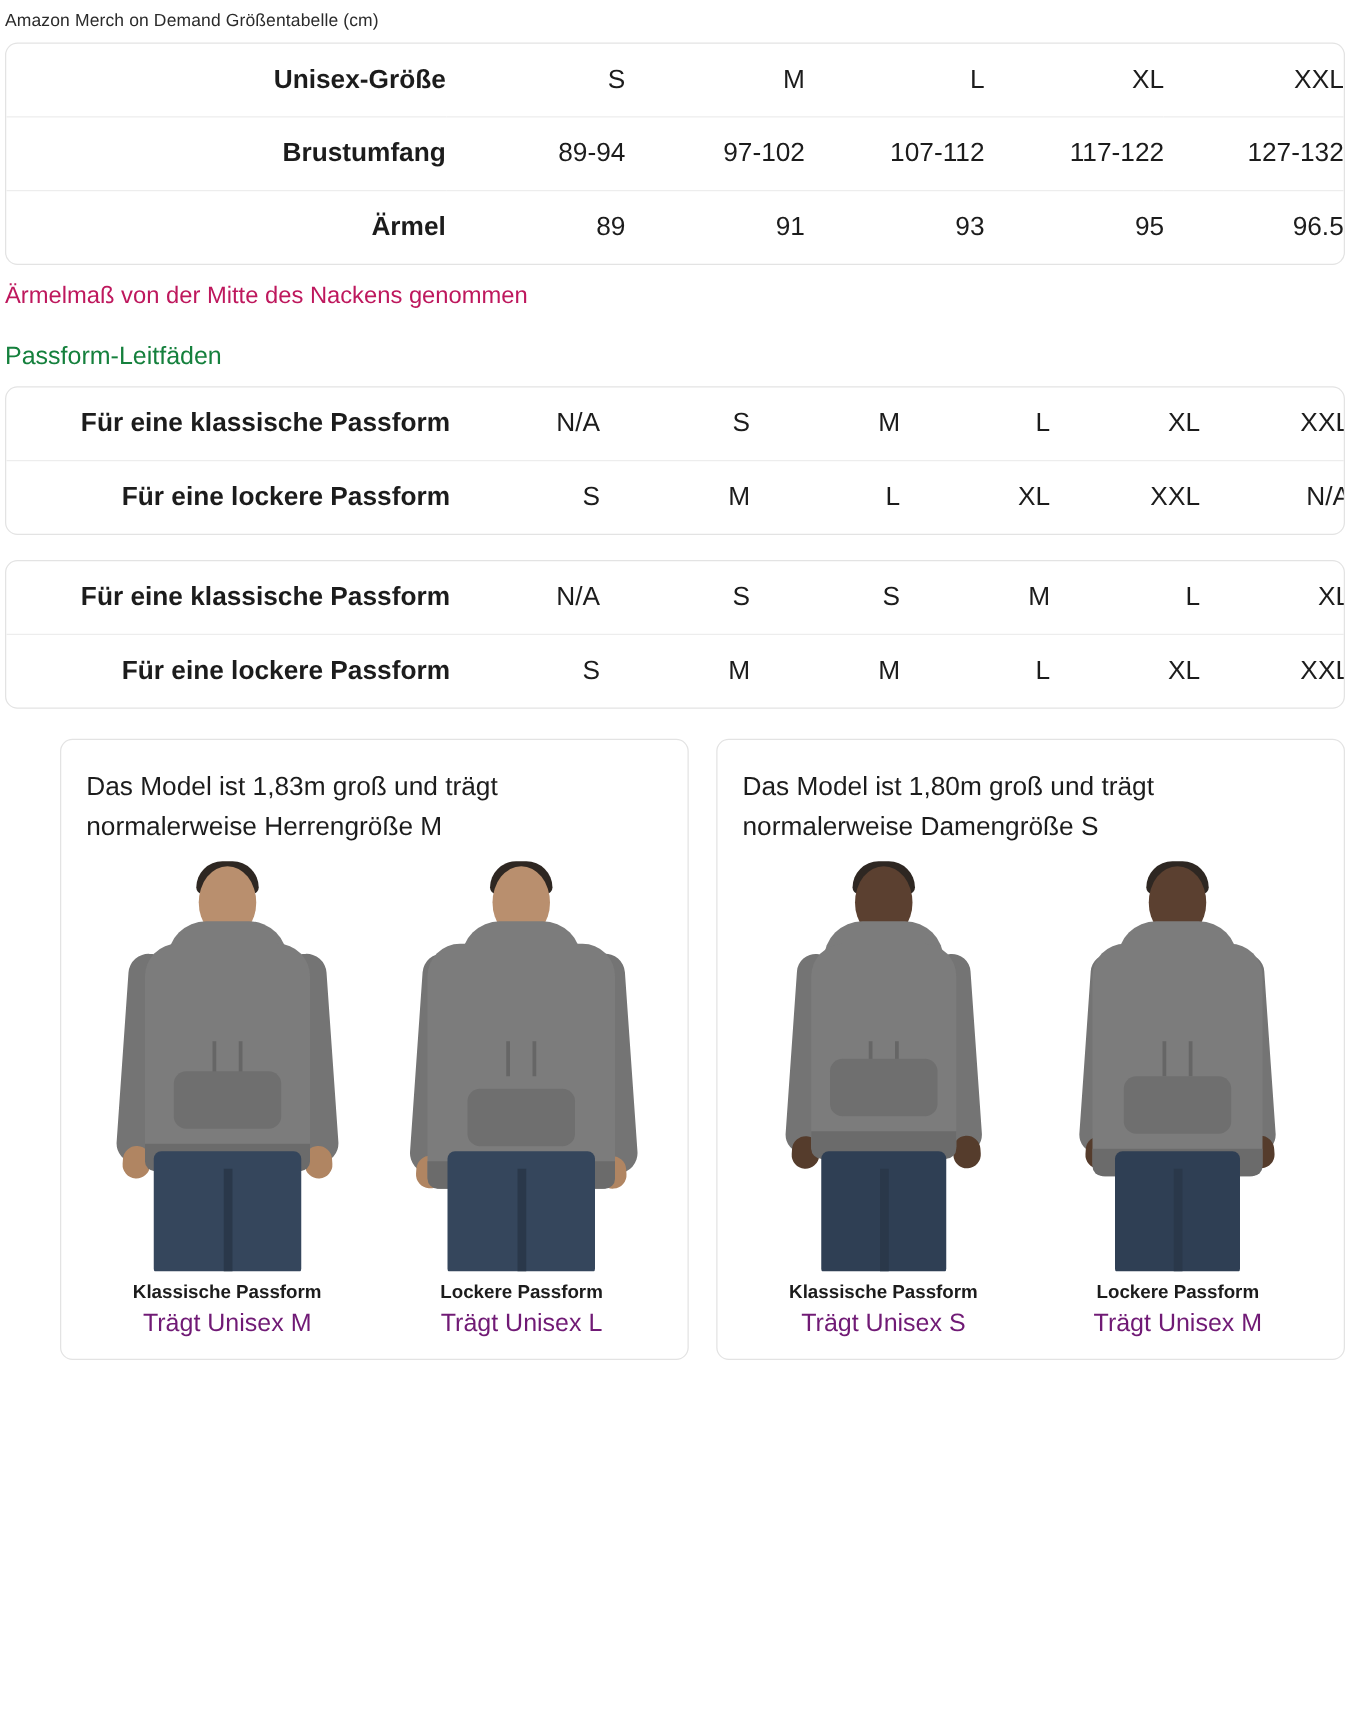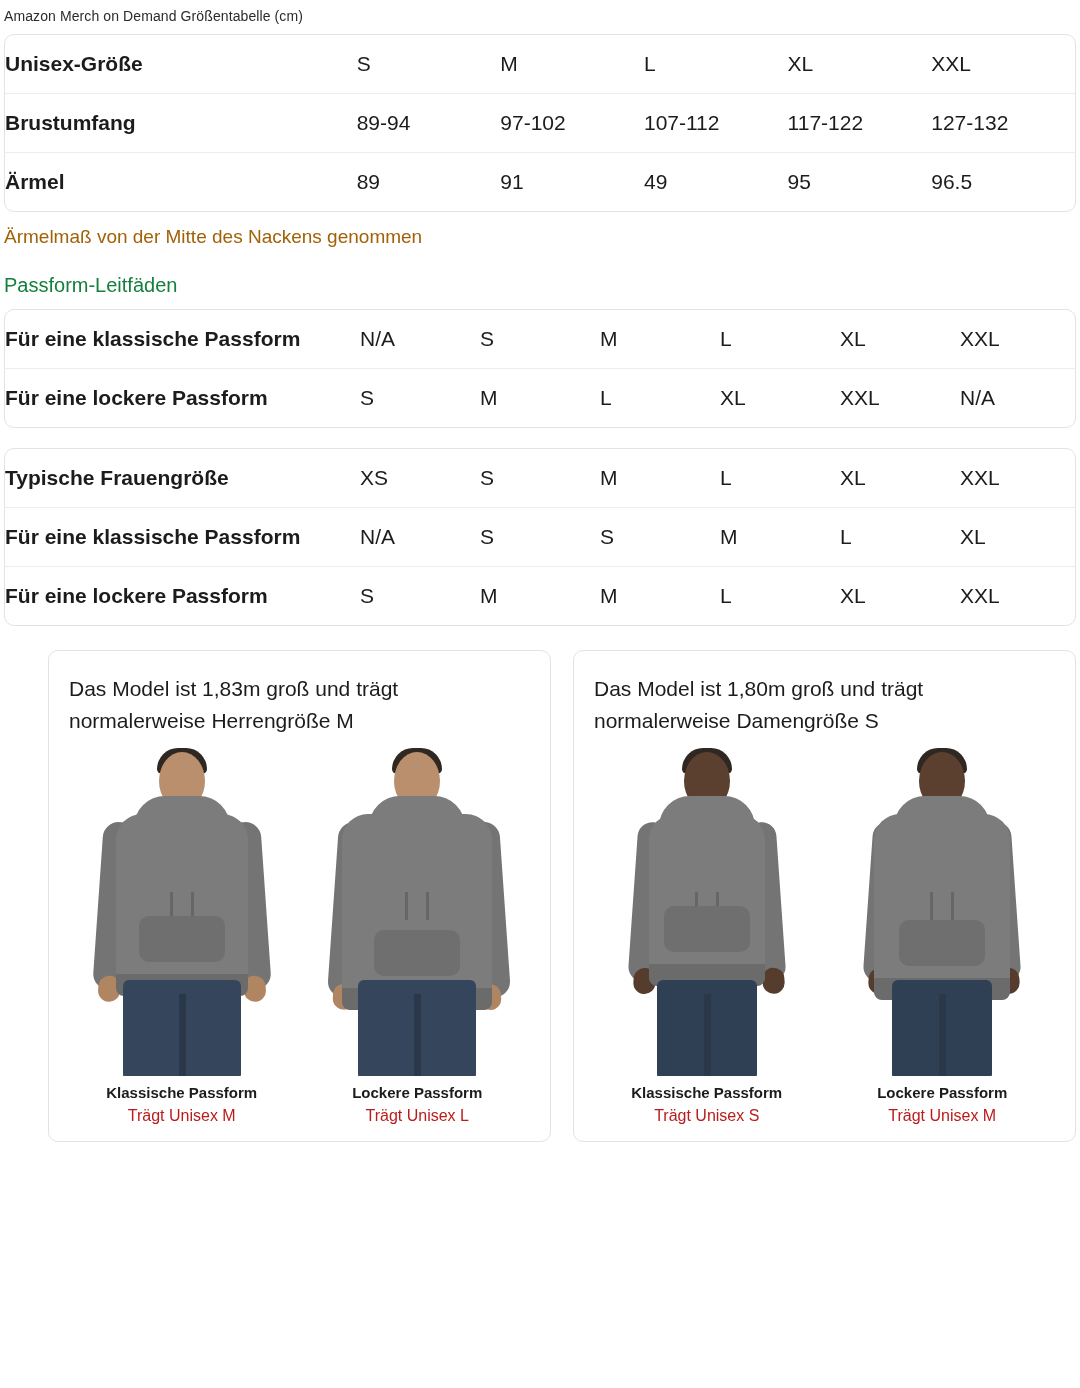--- a/index.html
+++ b/index.html
@@ -20,21 +20,21 @@
     padding: 0 0 6px 0;
   }
   .caption-top {
     font-size: 14px;
     color: #2b2b2b;
     padding: 8px 0 10px 4px;
     letter-spacing: 0.1px;
   }
   .note {
     font-size: 19px;
-    color: #a16207;
+    color: #be185d;
     padding: 14px 0 8px 4px;
   }
   .section-label {
     font-size: 20px;
     color: #15803d;
     padding: 18px 0 12px 4px;
   }
   td.rowhead {
     font-weight: bold;
     padding-left: 28px;
@@ -42,20 +42,21 @@
   .tbl-wrap {
     border: 1px solid #e3e3e3;
     border-radius: 10px;
     margin: 0 4px;
     overflow: hidden;
   }
   .tbl-wrap table {
     border-collapse: collapse;
     width: 100%;
     table-layout: fixed;
+    text-align: right;
   }
   .tbl-wrap td {
     border-bottom: 1px solid #ededed;
     padding: 17px 0;
     font-size: 21px;
   }
   .tbl-wrap tr:last-child td { border-bottom: none; }
 
   
   .c-head { width: 350px; }
@@ -97,23 +98,23 @@
     height: 330px;
     position: relative;
     overflow: hidden;
   }
   .fig-caption-bold {
     font-size: 15px;
     font-weight: bold;
     margin-top: 8px;
   }
   .fig-caption {
-    font-size: 16px;
+    font-size: 20px;
     margin-top: 6px;
-    color: #b91c1c;
+    color: #701a75;
   }
 
   
   .person { position: absolute; left: 50%; transform: translateX(-50%); top: 6px; width: 200px; height: 324px; }
   .head {
     position: absolute; left: 50%; transform: translateX(-50%);
     top: 0; width: 46px; height: 58px; border-radius: 23px/29px;
     background: #b98f6e;
   }
   .head.dark { background: #5b4030; }
@@ -211,21 +212,21 @@
         <td class="c-v">89-94</td>
         <td class="c-v">97-102</td>
         <td class="c-v">107-112</td>
         <td class="c-v">117-122</td>
         <td class="c-v">127-132</td>
       </tr>
       <tr>
         <td class="rowhead c-head">Ärmel</td>
         <td class="c-v">89</td>
         <td class="c-v">91</td>
-        <td class="c-v">49</td>
+        <td class="c-v">93</td>
         <td class="c-v">95</td>
         <td class="c-v">96.5</td>
       </tr>
     </tbody>
       </table>
   </div>
 
   <div class="note">Ärmelmaß von der Mitte des Nackens genommen</div>
 
   <div class="section-label">Passform-Leitfäden</div>
@@ -253,29 +254,20 @@
       </tr>
     </tbody>
       </table>
   </div>
 
   <div style="height:20px"></div>
 
   <div class="tbl-wrap">
     <table>
       <tbody>
-          <tr>
-        <td class="rowhead f-head">Typische Frauengröße</td>
-        <td class="f-v">XS</td>
-        <td class="f-v">S</td>
-        <td class="f-v">M</td>
-        <td class="f-v">L</td>
-        <td class="f-v">XL</td>
-        <td class="f-v">XXL</td>
-      </tr>
       <tr>
         <td class="rowhead f-head">Für eine klassische Passform</td>
         <td class="f-v">N/A</td>
         <td class="f-v">S</td>
         <td class="f-v">S</td>
         <td class="f-v">M</td>
         <td class="f-v">L</td>
         <td class="f-v">XL</td>
       </tr>
       <tr>

